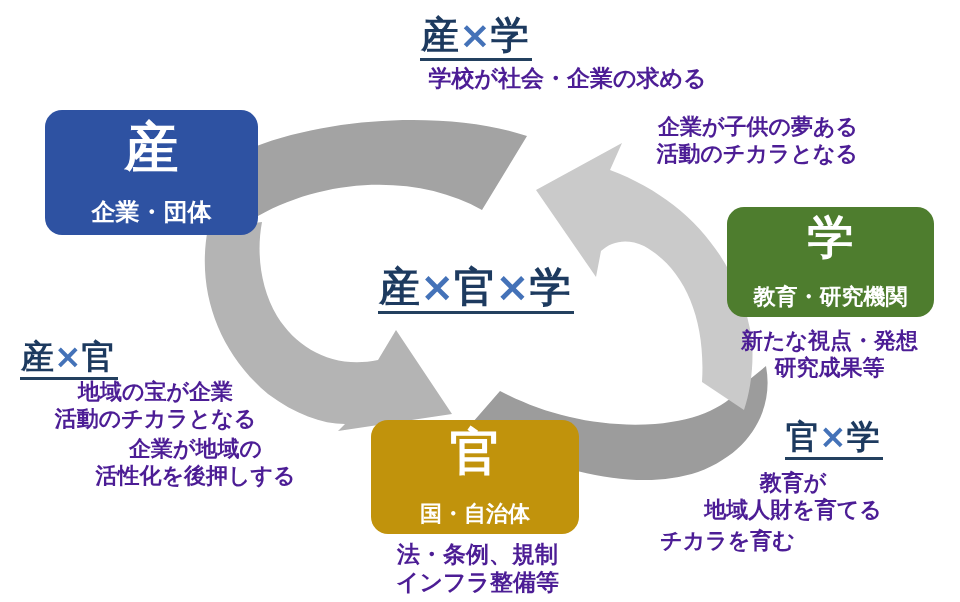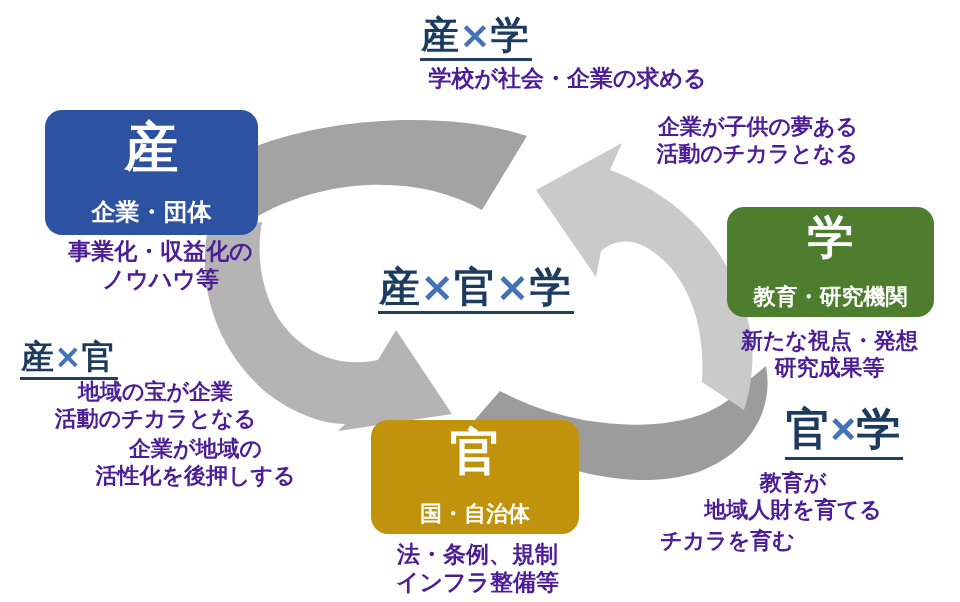--- a/index.html
+++ b/index.html
@@ -25,21 +25,21 @@
   .node-government .sub{font-size:22px;}
 
   .pair-title{
     position:absolute;z-index:2;font-weight:bold;color:#1d3a5f;
     border-bottom:3px solid #23405f;padding:0 3px 2px 1px;line-height:1.05;
     white-space:nowrap;
   }
   .pair-title .x{color:#4472b8;}
   .t-sangaku{left:420px;top:16px;font-size:38px;}
   .t-sankan{left:20px;top:340px;font-size:33px;}
-  .t-kangaku{left:785px;top:409px;font-size:44px;font-family:Liberation Mono, monospace;}
+  .t-kangaku{left:785px;top:420px;font-size:33px;}
   .t-center{left:378px;top:266px;font-size:41px;z-index:1;}
 
   .note{
     position:absolute;z-index:2;font-weight:bold;color:#4c1d95;text-align:center;line-height:1.22;
   }
   .n-school{left:425px;top:64px;width:285px;font-size:23px;}
   .n-career{left:608px;top:114px;width:250px;font-size:22px;text-align:right;}
   .n-industry{left:48px;top:237px;width:225px;font-size:23px;}
   .n-treasure{left:38px;top:379px;width:235px;font-size:22px;}
   .n-revital{left:78px;top:436px;width:235px;font-size:22px;}
@@ -86,24 +86,20 @@
     <div class="sub">国・自治体</div>
   </div>
 
   <div class="note n-school">
     <div>学校が社会・企業の求める</div>
   </div>
   <div class="note n-career">
     <div>企業が子供の夢ある</div>
     <div>活動のチカラとなる</div>
   </div>
-  <div class="note n-industry">
-    <div>事業化・収益化の</div>
-    <div>ノウハウ等</div>
-  </div>
   <div class="note n-treasure">
     <div>地域の宝が企業</div>
     <div>活動のチカラとなる</div>
   </div>
   <div class="note n-revital">
     <div>企業が地域の</div>
     <div>活性化を後押しする</div>
   </div>
   <div class="note n-academia">
     <div>新たな視点・発想</div>

